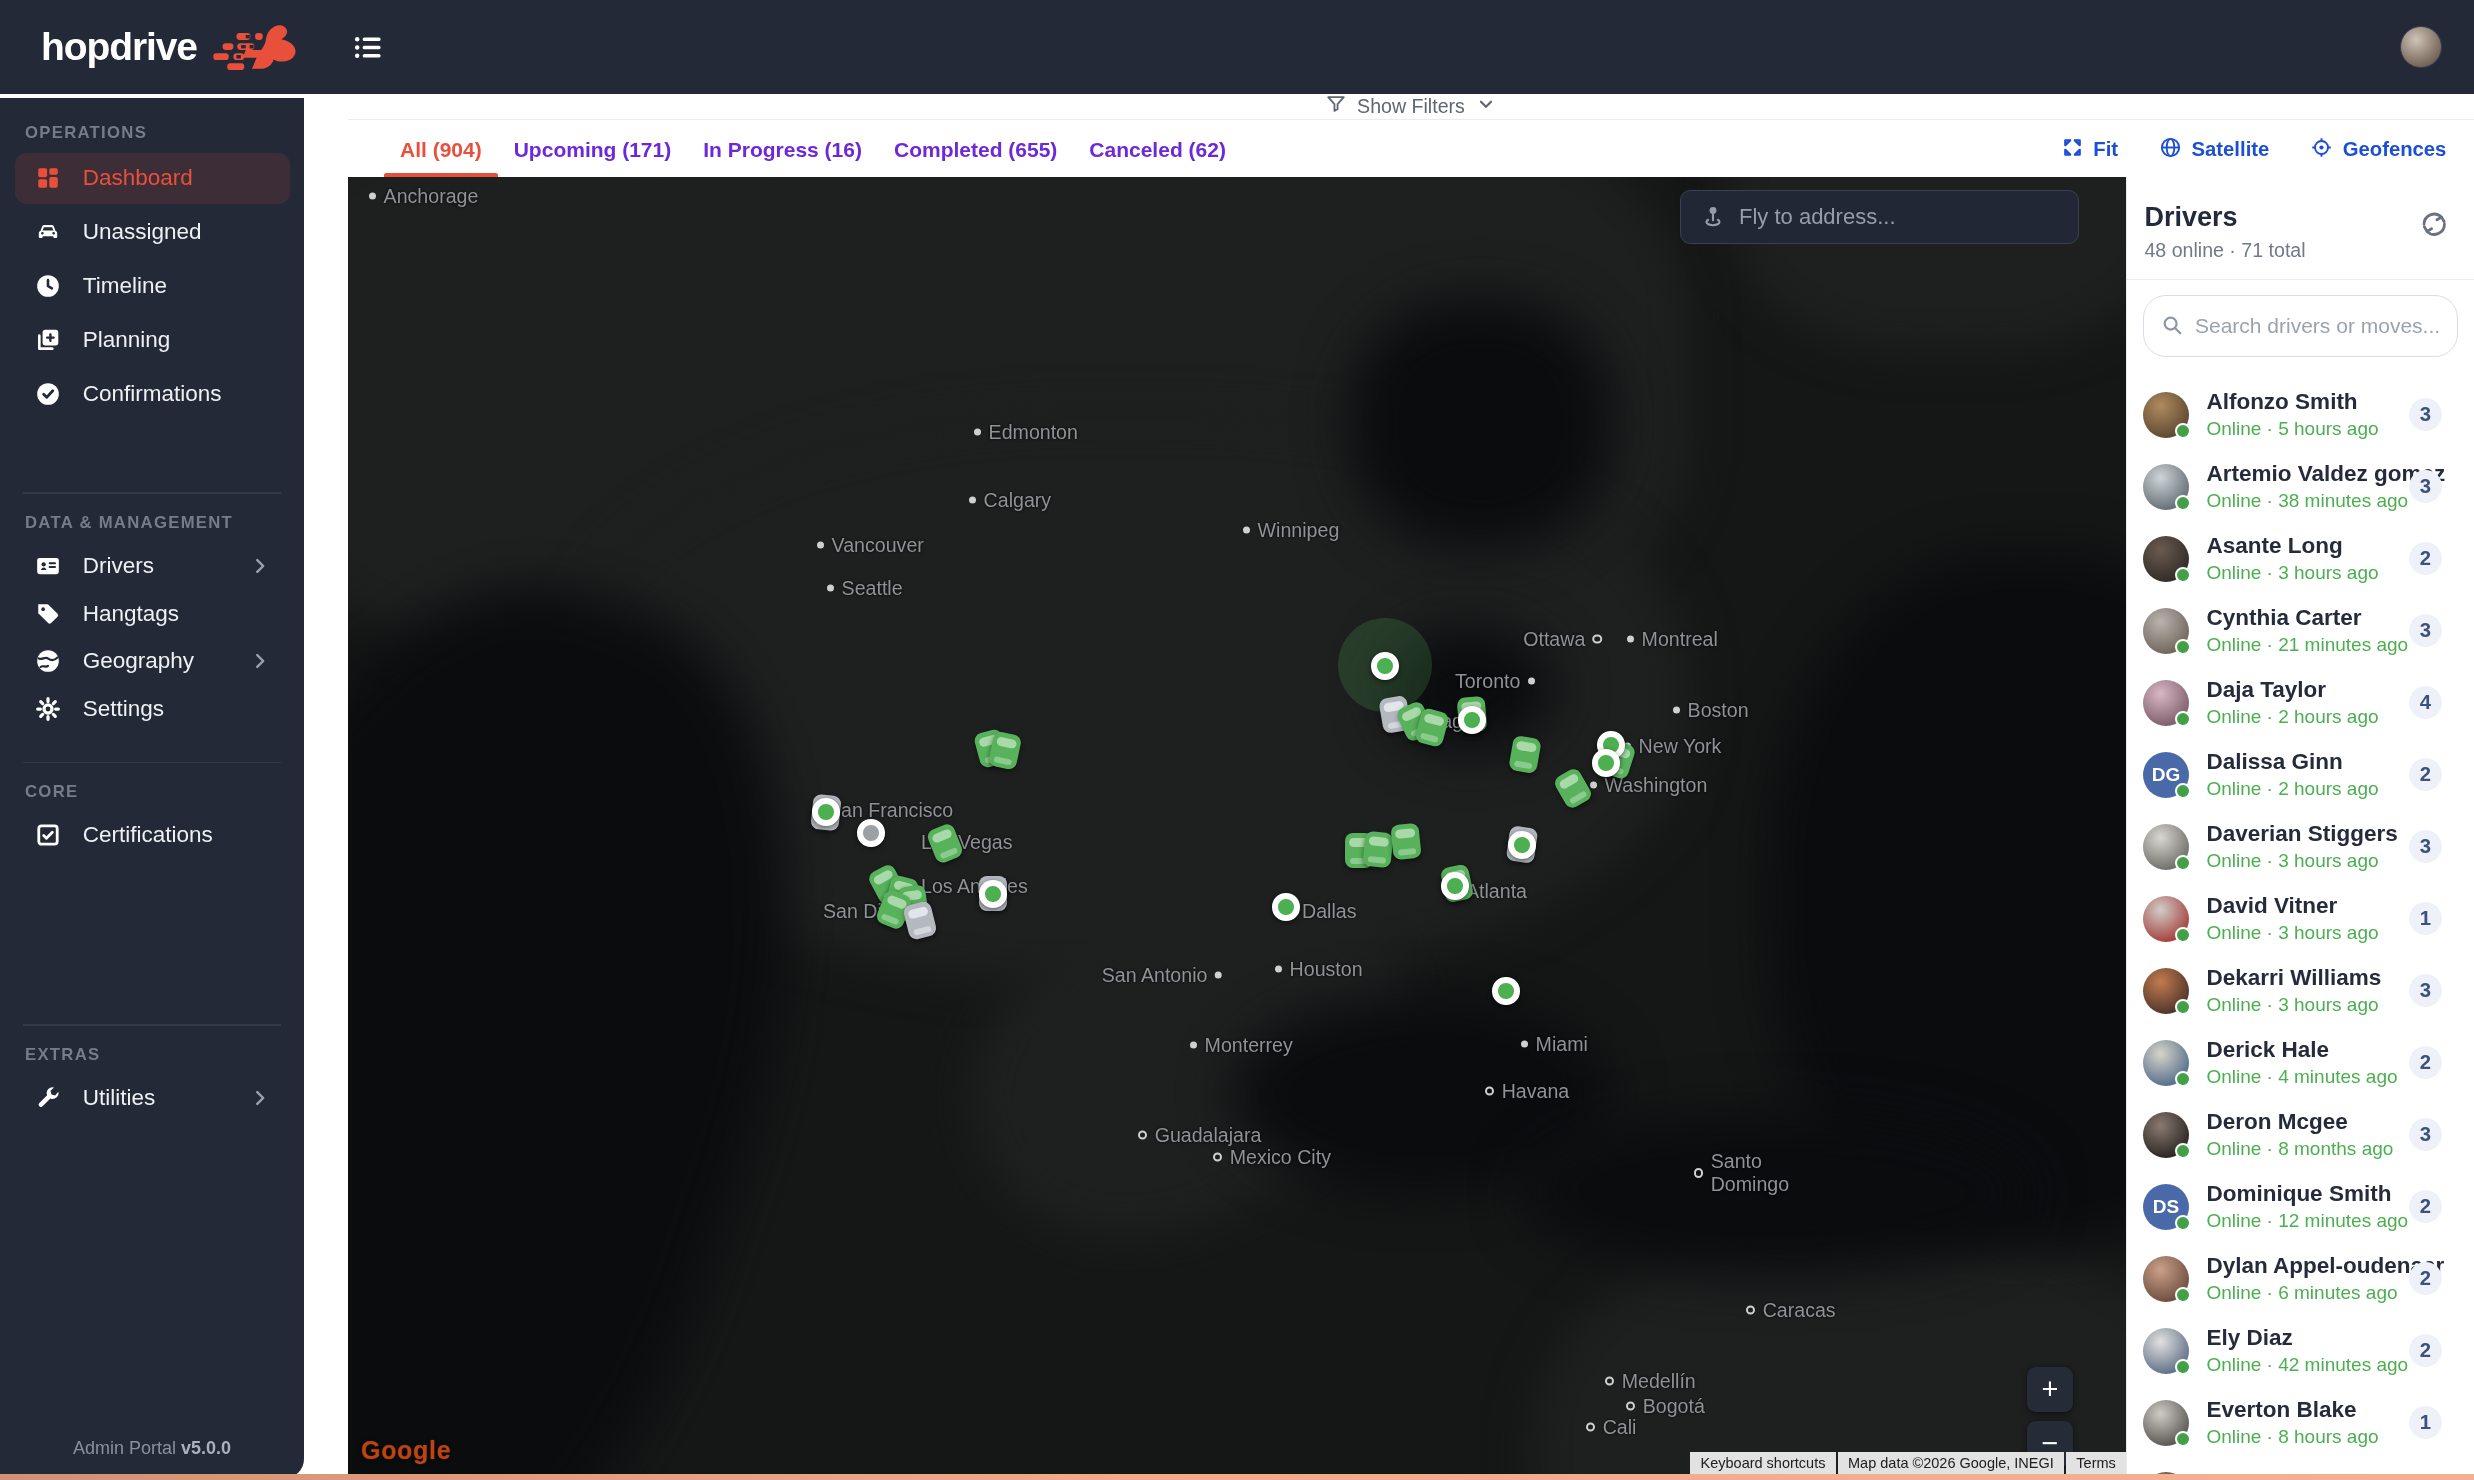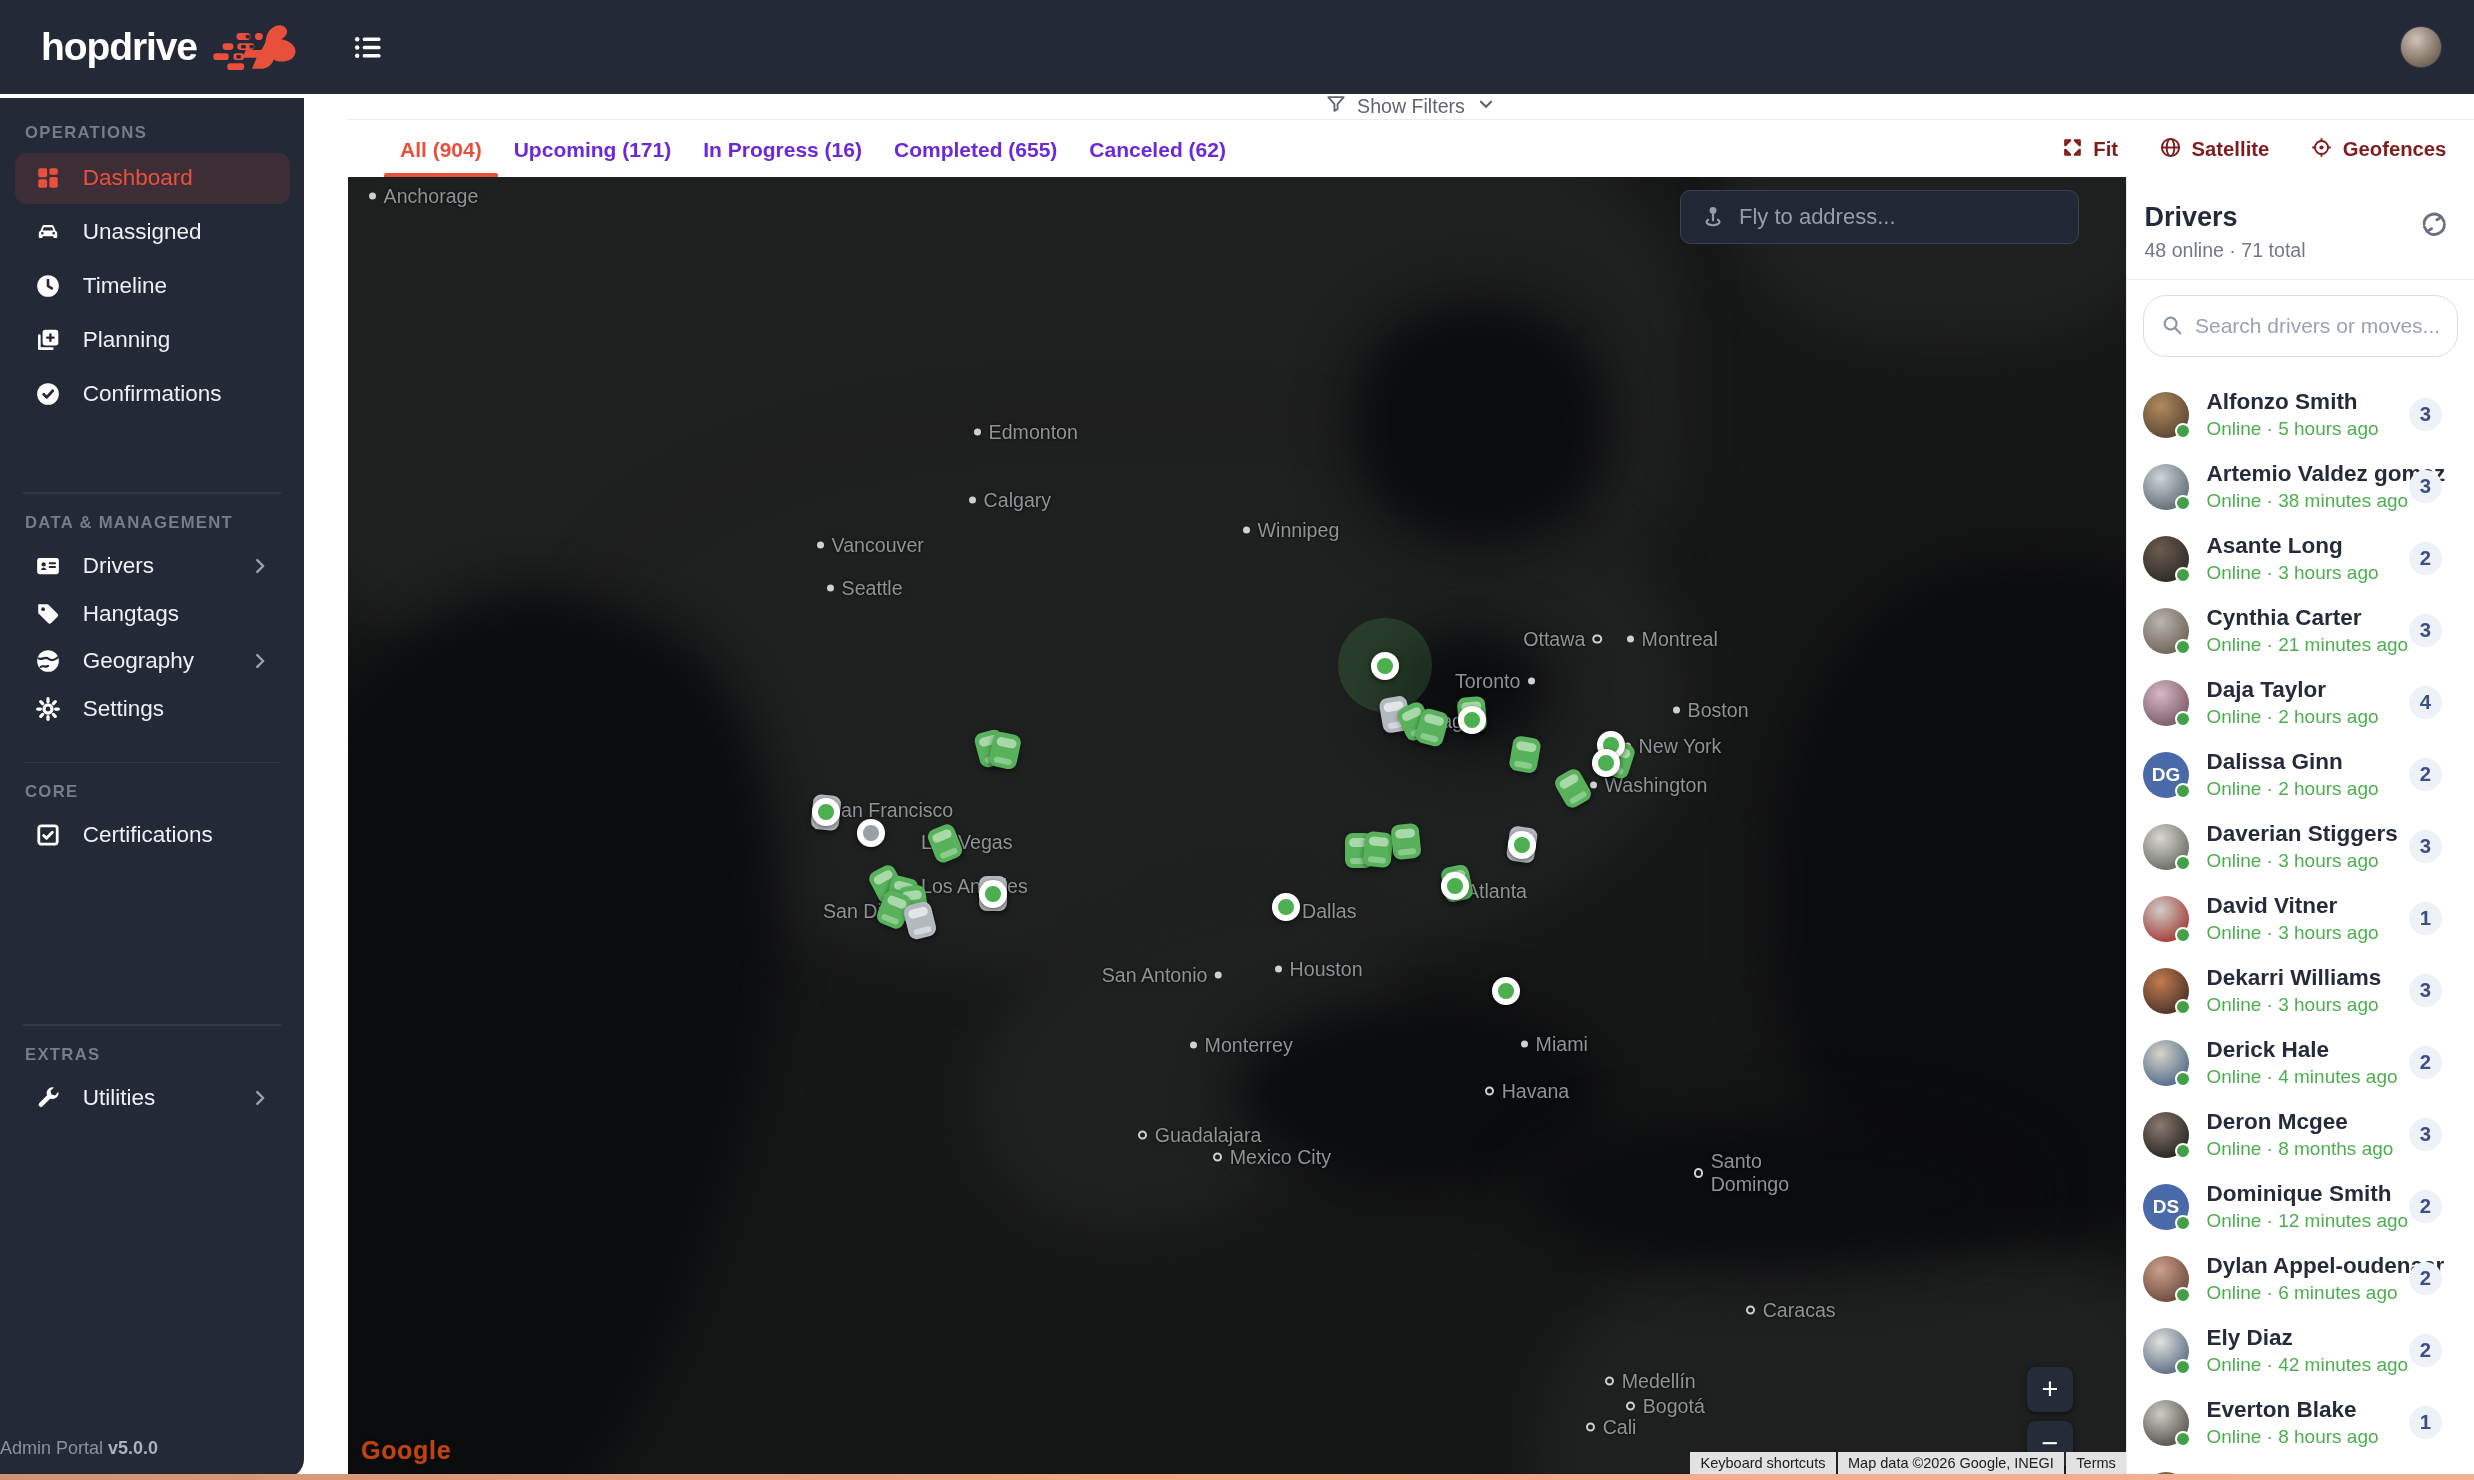--- a/index.html
+++ b/index.html
@@ -26,35 +26,35 @@
     padding:0 19px; border-radius:11.6px; color:#eef0f4; font-size:22.5px; font-weight:500; cursor:pointer; }
   .sec0 .side-item { height:51px; }
   .side-item.active { background:rgba(232,80,60,0.13); color:#e8503c; }
   .side-icon { width:29px; height:29px; flex:0 0 29px; display:flex; align-items:center; justify-content:center; color:#fff; }
   .side-item.active .side-icon { color:#e8503c; }
   .side-icon svg { width:26px; height:26px; }
   .side-chevron { margin-left:auto; color:#9aa1af; width:22px; height:22px; }
   .side-chevron svg { width:22px; height:22px; }
   .chat-badge { position:absolute; left:-5.8px; top:-2.9px; background:#e5383b; color:#fff; font-size:18px; font-weight:700;
     padding:3.6px 11.6px; border-radius:16px; box-shadow:0 1.5px 4.4px rgba(0,0,0,.4); }
-  .side-footer { position:absolute; bottom:19px; width:100%; color:#8a90a0; font-size:18px; }
+  .side-footer { position:absolute; bottom:19px; width:100%; text-align:center; color:#8a90a0; font-size:18px; }
   .side-footer b { color:#aab0bd; }
 
   
   .filters-row { position:absolute; left:348px; top:94px; width:2126px; height:26px; background:#fff;
     border-bottom:1.5px solid #ececf0; display:flex; align-items:center; justify-content:center; z-index:25; }
   .filters-btn { display:flex; align-items:center; gap:10.2px; color:#5f6672; font-size:19.6px; cursor:pointer; }
   .filters-btn svg { width:22px; height:22px; }
   .header-row { position:absolute; left:348px; top:122px; width:2126px; height:55px; background:#fff; z-index:25; }
   .tabs { position:absolute; left:36px; bottom:0; height:55px; display:flex; }
   .tab { position:relative; padding:0 16px; display:flex; align-items:center; font-size:21px; font-weight:600; color:#6d28d9; cursor:pointer; }
   .tab.active { color:#e8503c; }
   .tab.active::after { content:""; position:absolute; left:0; right:0; bottom:0; height:4.4px; background:#e8503c; border-radius:2.2px 2.2px 0 0; }
   .map-controls { position:absolute; right:27.6px; top:0; height:55px; display:flex; align-items:center; gap:41px; }
-  .map-control { display:flex; align-items:center; gap:9.4px; color:#7f1d1d; font-size:20.3px; font-weight:700; cursor:pointer; }
+  .map-control { display:flex; align-items:center; gap:9.4px; color:#1d4ed8; font-size:20.3px; font-weight:700; cursor:pointer; }
   .map-control svg { width:23px; height:23px; }
 
   
   .map { position:absolute; left:348px; top:177px; width:1778px; height:1298px; background:#151616; overflow:hidden; z-index:10; }
   .blob { position:absolute; }
   .land { background:#1e1f1f; filter:blur(22px); }
   .ocean { background:#0b0c0e; filter:blur(26px); }
   .city { position:absolute; display:flex; align-items:center; gap:7.3px; color:#8f9296; font-size:19.6px;
     white-space:pre-line; text-shadow:0 0.7px 2.9px rgba(0,0,0,.9); transform:translateY(-50%); z-index:3; }
   .city.left { transform:translate(-100%,-50%); }

